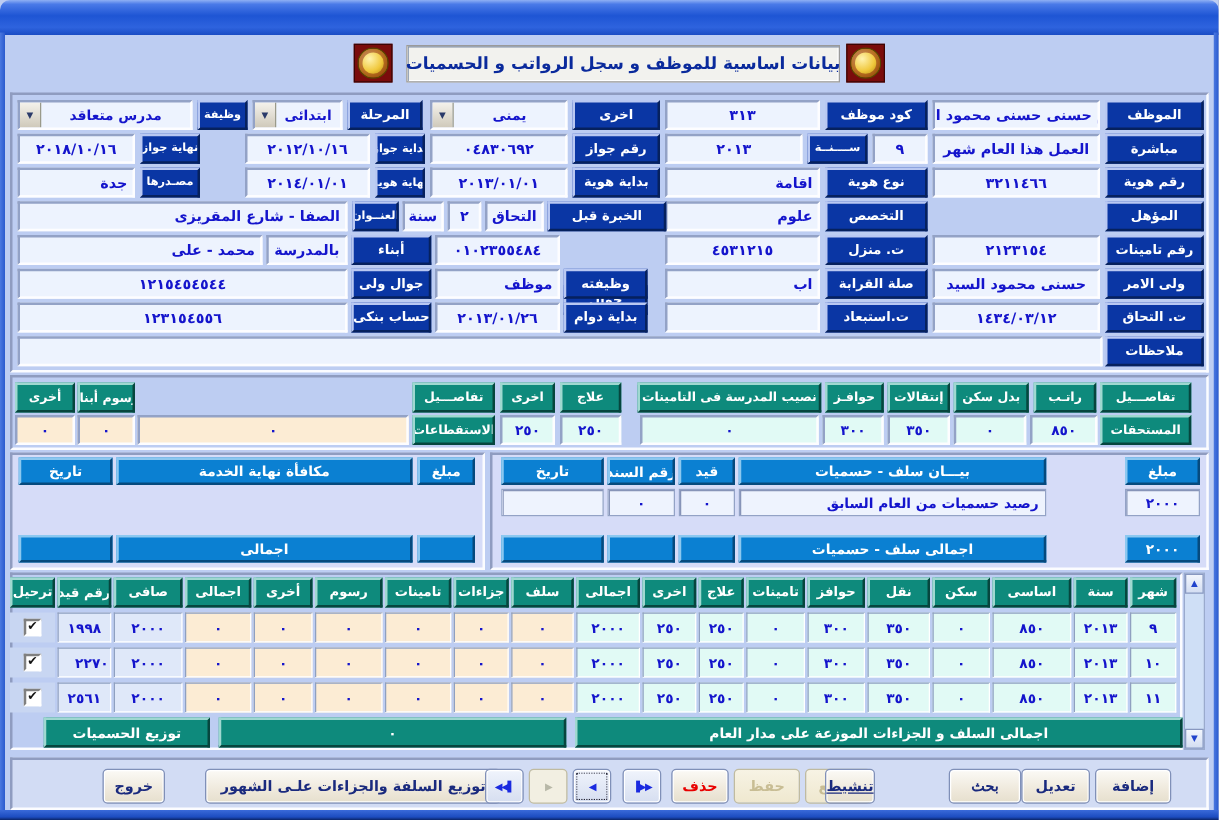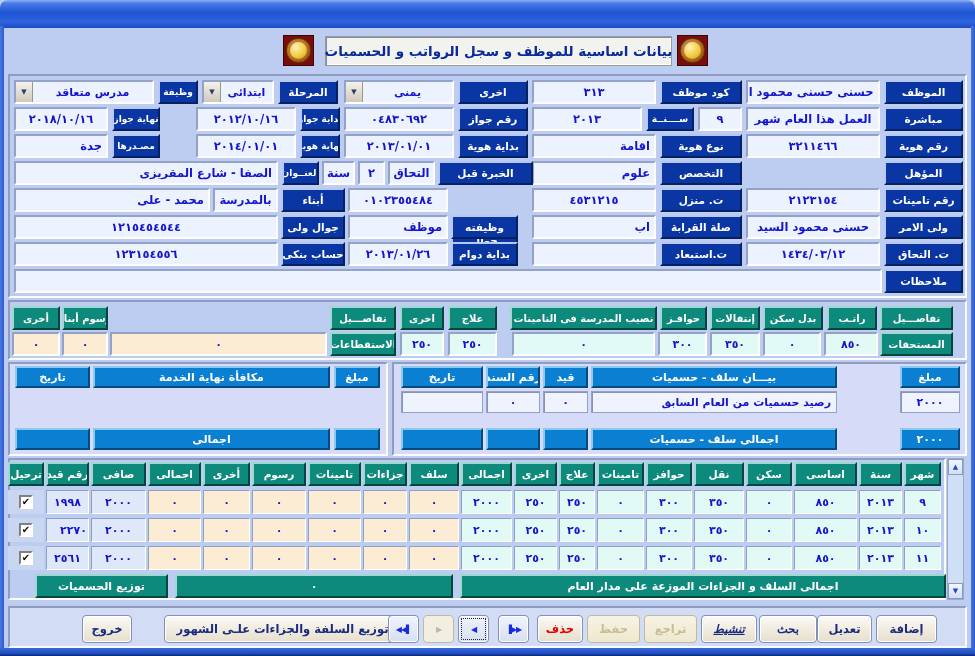--- a/index.html
+++ b/index.html
@@ -329,20 +329,20 @@
   <div class="panel" style="left:8px;top:606px;width:959px;height:42px;background:#d2dcf4;">
     <div class="btn" style="left:72px;top:7px;width:50px;">خروج</div>
     <div class="btn" style="left:130px;top:7px;width:237px;margin-left:24px;">توزيع السلفة والجزاءات علـى الشهور</div>
     <div class="btn nav" style="left:378px;top:7px;width:31px;">▌◀◀</div>
     <div class="btn nav dis" style="left:413px;top:7px;width:31px;">▶</div>
     <div class="btn nav focus" style="left:448px;top:7px;width:31px;">◀</div>
     <div class="btn nav" style="left:488px;top:7px;width:31px;">▶▶▐</div>
     <div class="btn del" style="left:527px;top:7px;width:46px;">حذف</div>
     <div class="btn dis" style="left:577px;top:7px;width:53px;">حفظ</div>
     <div class="btn dis" style="left:634px;top:7px;width:53px;">تراجع</div>
-    <div class="btn" style="left:691px;top:7px;width:56px;text-decoration:underline;font-style:italic;">تنشيط</div>
+    <div class="btn" style="left:650px;top:7px;width:40px;text-decoration:underline;">تنشيط</div>
     <div class="btn" style="left:749px;top:7px;width:58px;font-family:Liberation Serif, serif;">بحث</div>
     <div class="btn" style="left:807px;top:7px;width:55px;">تعديل</div>
     <div class="btn" style="left:866px;top:7px;width:61px;">إضافة</div>
   </div>
 
   <div class="edge edge-b"></div>
 </div>
 
 </body></html>

